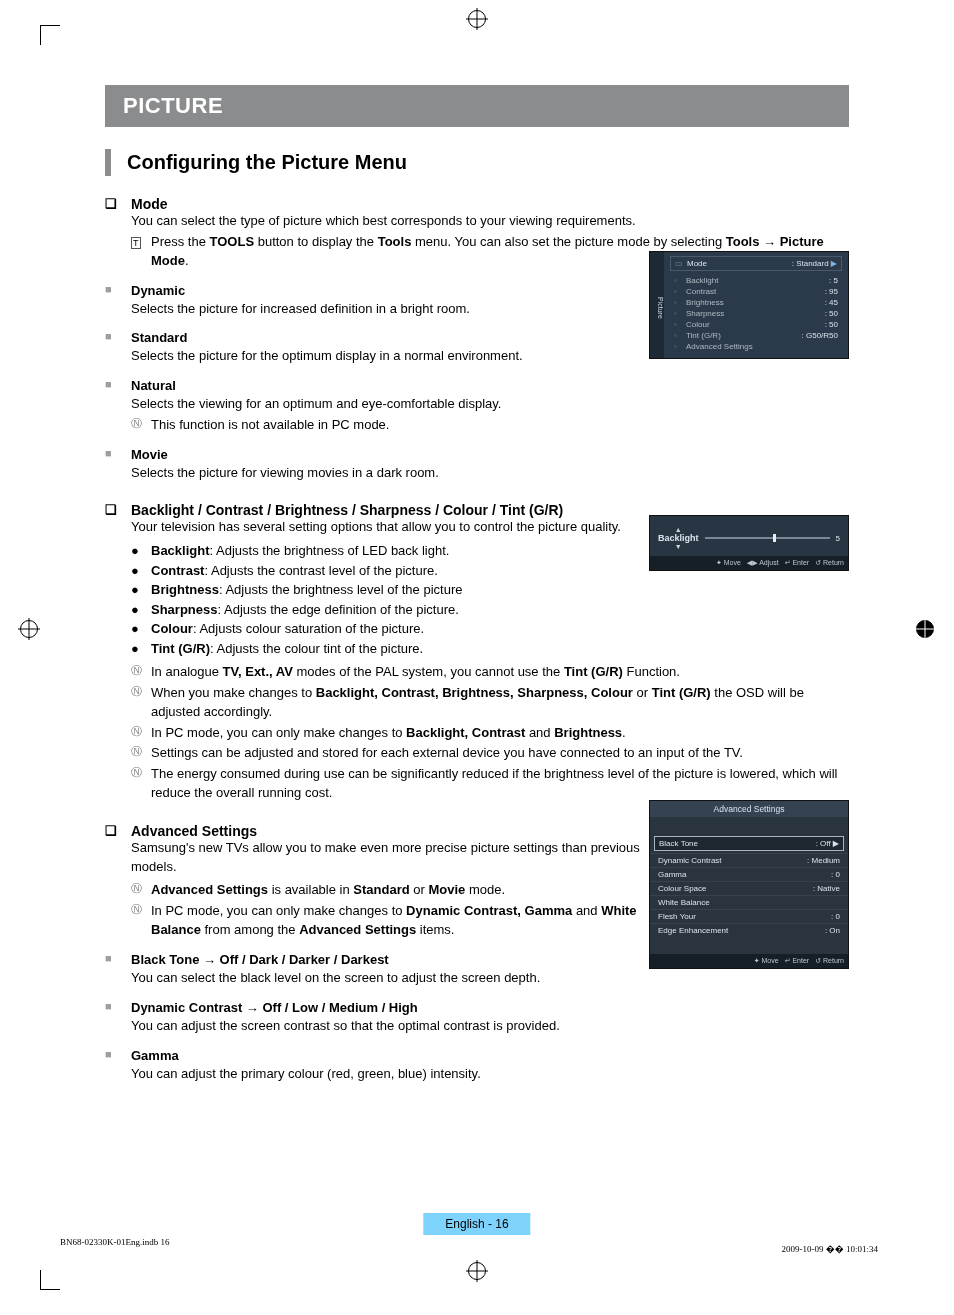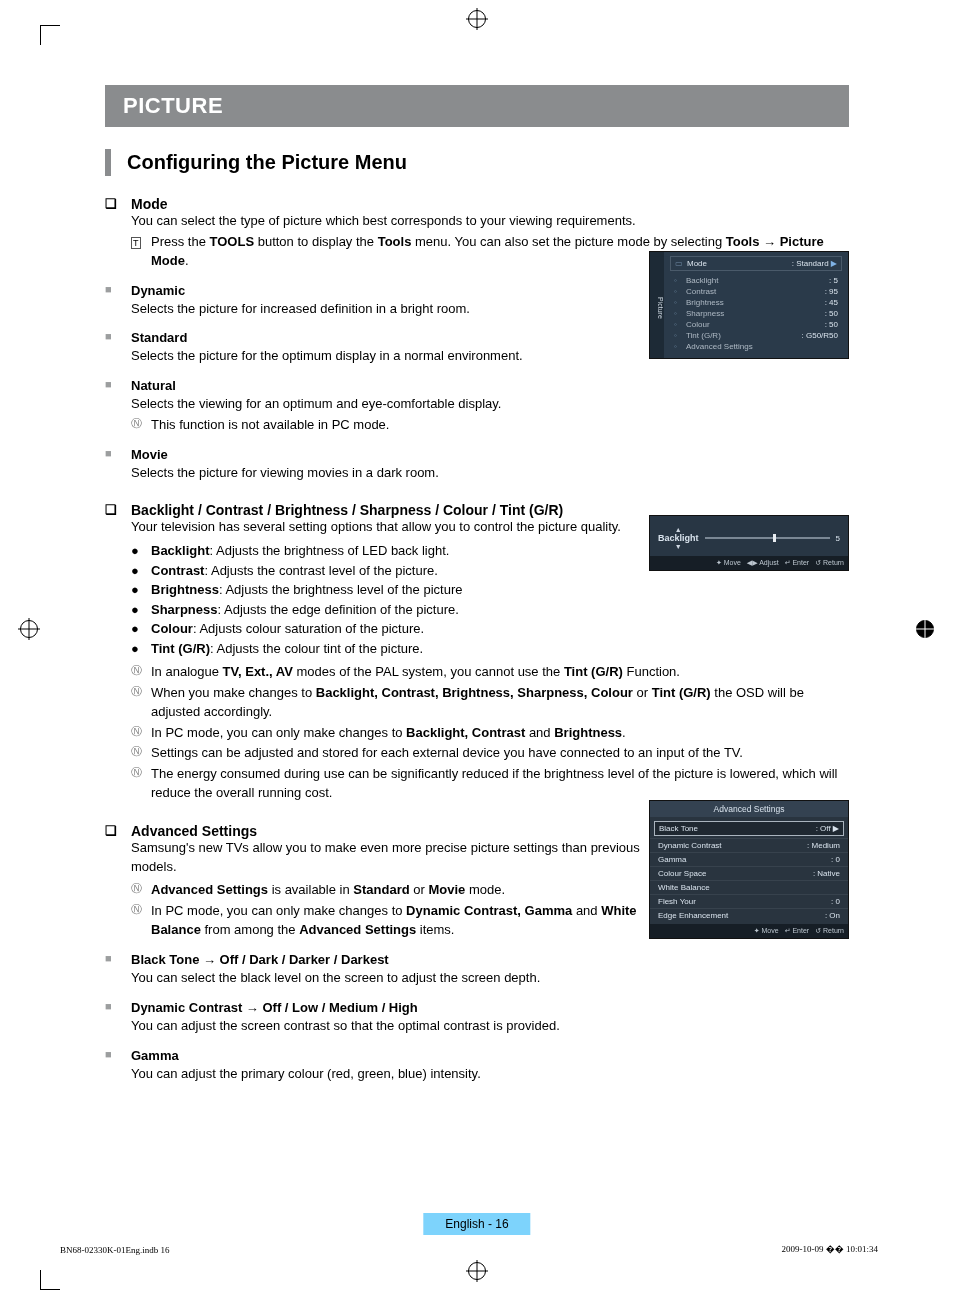--- a/index.html
+++ b/index.html
@@ -52,21 +52,21 @@
   .sub-body { margin-left:26px; margin-top:2px; line-height:1.45; }
   .bullets { margin-left:26px; margin-top:4px; }
   .bullet-row { display:flex; line-height:1.5; }
   .bullet-dot { width:20px; flex:none; }
   .note-row { display:flex; line-height:1.5; margin-top:1px;}
   .note-icon { width:20px; flex:none; color:#777; font-size:11px;}
   .footer-label {
     position:absolute; left:50%; transform:translateX(-50%);
     bottom:0; background:#7dd3fc; padding:4px 22px; font-weight:normal; font-size:12px;
   }
-  .footer-left { position:absolute; bottom:60px; left:60px; font-size:9px; font-family:"Times New Roman",serif;}
+  .footer-left { position:absolute; bottom:68px; left:60px; font-size:9px; font-family:"Times New Roman",serif;}
   .footer-right{ position:absolute; bottom:60px; right:76px; font-size:9px; font-family:"Times New Roman",serif;}
   
   .osd1 {
     position:absolute; right:0; top:150px; width:200px;
     background:#2a3a4a; color:#d8e2ec; font-size:8px; border:1px solid #111;margin-top:16px;
   }
   .osd1 .tab { position:absolute; left:0; top:0; bottom:0; width:14px; background:#1d2a36; color:#cfd8e2; writing-mode:vertical-rl; text-align:center; font-size:7px; padding-top:6px;}
   .osd1-inner { margin-left:14px; padding:4px 6px 6px 6px;}
   .osd1-head { display:flex; justify-content:space-between; border:1px solid #4a5a6a; padding:2px 4px; margin-bottom:4px;}
   .osd1-row { display:flex; justify-content:space-between; padding:1px 4px; }
@@ -80,21 +80,21 @@
   .osd2-top { padding:10px 8px 6px 8px; display:flex; align-items:center; gap:6px;}
   .osd2-top .lab { font-weight:bold; font-size:9px;}
   .slider { flex:1; height:2px; background:#7a8794; position:relative;}
   .slider .thumb { position:absolute; left:55%; top:-3px; width:3px; height:8px; background:#e9edf1;}
   .osd-nav { background:#161e26; color:#bcc6cf; font-size:7px; padding:3px 4px; display:flex; justify-content:flex-end; gap:6px;}
   .osd3 {
     position:absolute; right:0; top:715px; width:200px;
     background:#29343f; color:#d8e2ec; font-size:8px; border:1px solid #111;
   }
   .osd3-title { background:#344251; text-align:center; padding:3px 0; font-size:8.5px;}
-  .osd3-body { padding:2px 0;border-radius:26px;}
+  .osd3-body { padding:17px 0;border-radius:26px;}
   .osd3-row { display:flex; justify-content:space-between; padding:2px 8px; border-top:1px solid #37424d;}
   .osd3-row.first{ border:1px solid #aab4be; margin:2px 4px; padding:2px 4px; background:#1f2831;}
   b { font-weight:bold; }
   .arrow-tri { font-size:7px; color:#cfd8e2;}
 </style>
 </head>
 <body>
 
 <div class="crop-tl"></div>
 <div class="crop-bl"></div>

